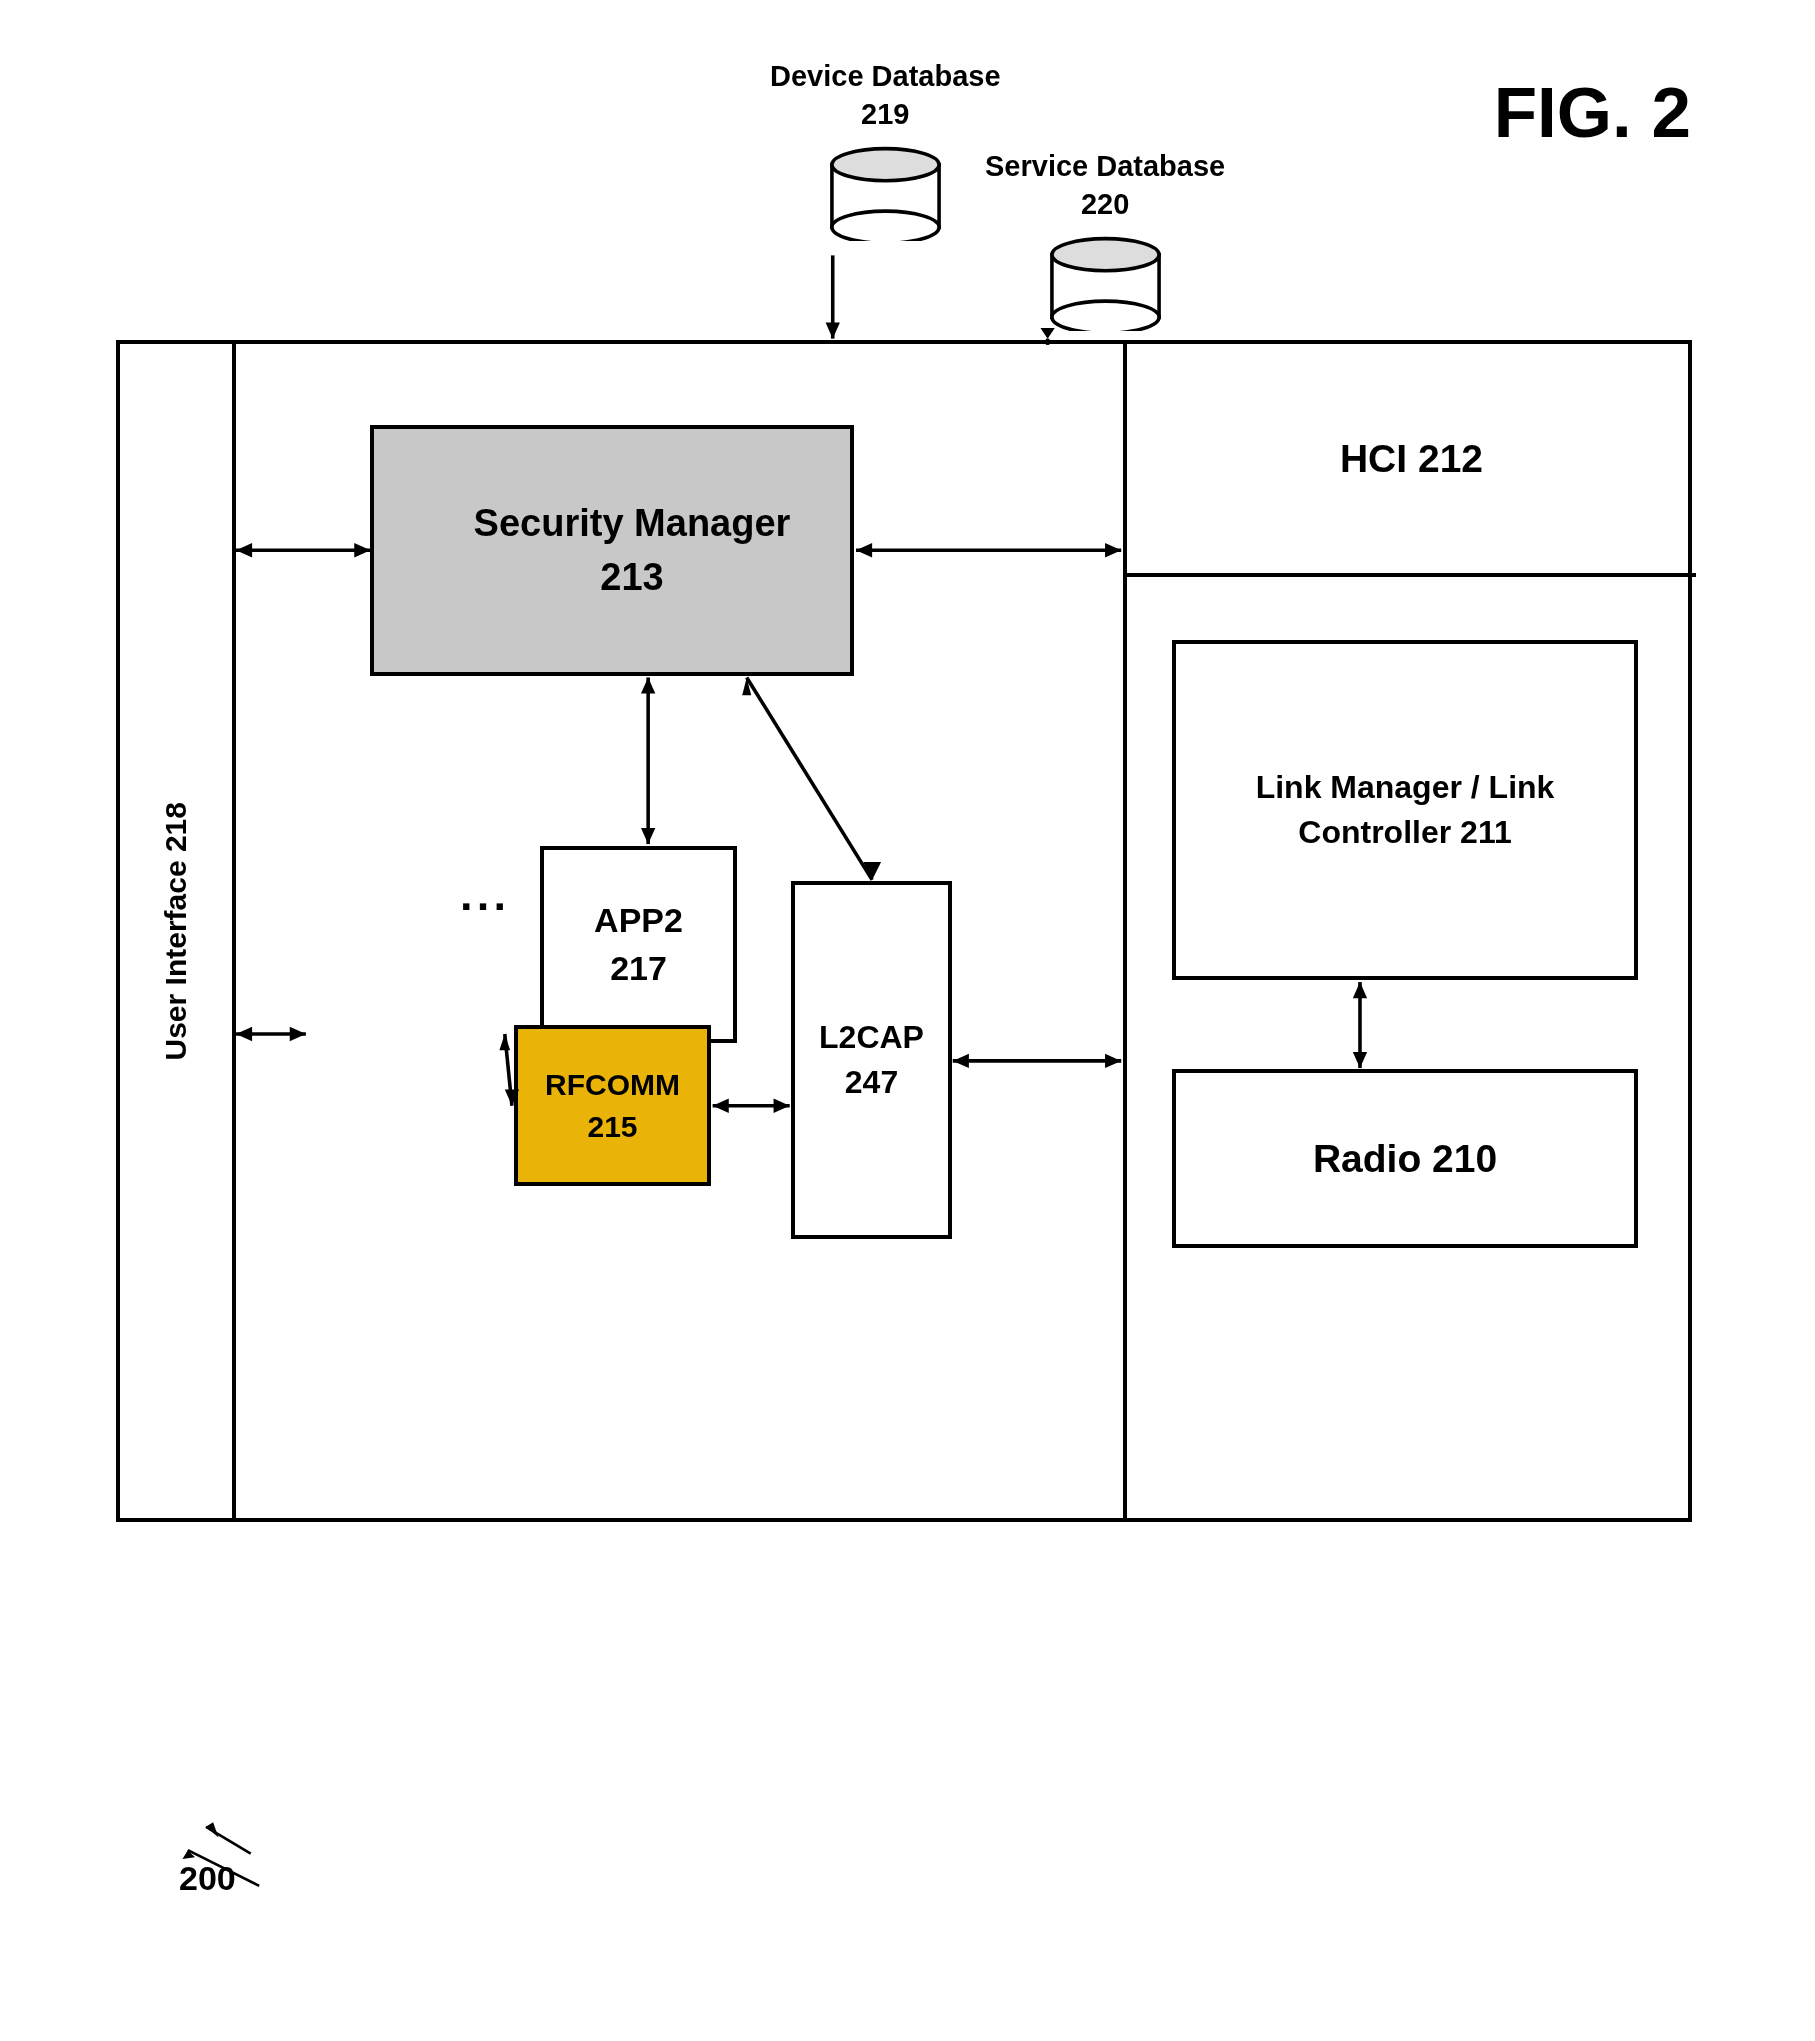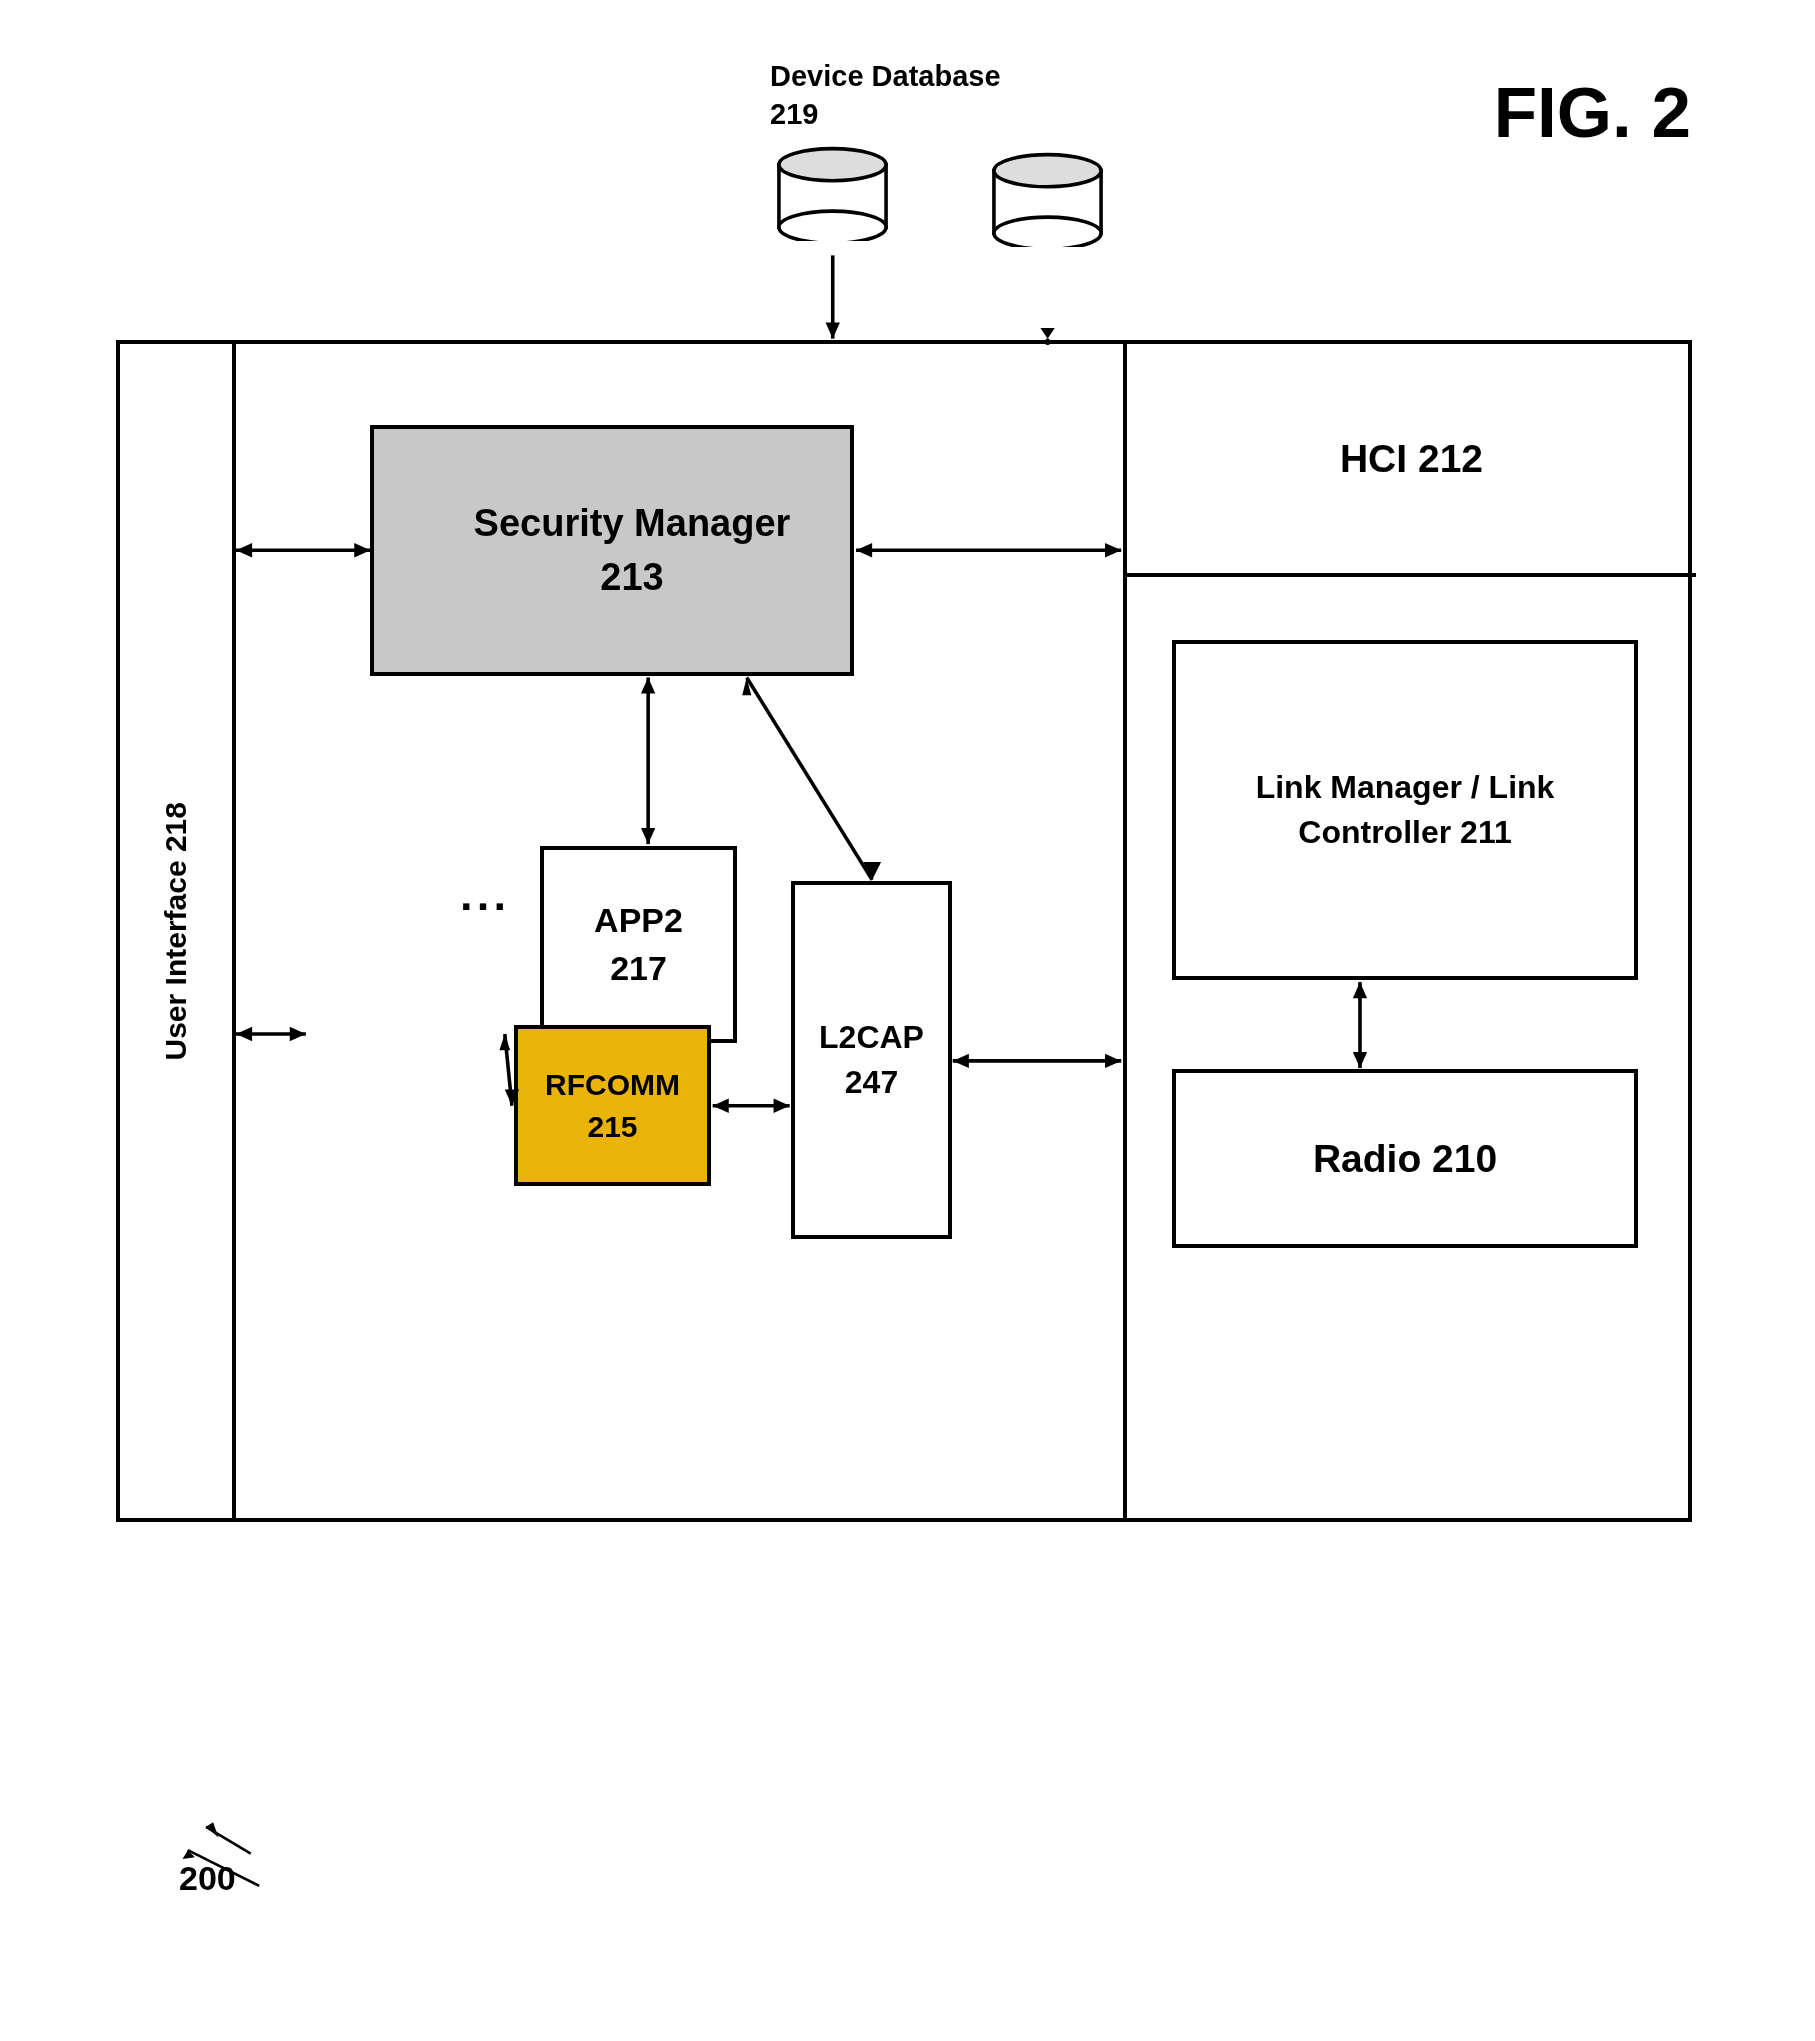--- a/index.html
+++ b/index.html
@@ -30,33 +30,36 @@
 </div>
 
 <div style="position:absolute; bottom:143px; left:179px; font-size:34px; font-weight:bold; font-family:Arial;">
   <svg width="107" height="54" style="position:absolute; top:-18px; left:-9px;" viewBox="0 0 120 60">
     <line x1="100" y1="50" x2="20" y2="10" stroke="#000" stroke-width="3"></line>
     <polygon points="20,10 28,18 14,20" fill="#000"></polygon>
   </svg>
   <span>200</span>
 </div>
 
-<div style="position:absolute; top:58px; left:770px; ">
+<div style="position:absolute; top:58px; left:770px; text-align:center;">
   <div style="font-size:29px; font-weight:bold; line-height:1.3; margin-bottom:9px;">
     Device Database<br>219
   </div>
   
   <svg width="125" height="99" viewBox="0 0 140 110">
     <rect x="10" y="25" width="120" height="70" fill="white" stroke="black" stroke-width="4"></rect>
     <ellipse cx="70" cy="25" rx="60" ry="18" fill="#ddd" stroke="black" stroke-width="4"></ellipse>
     <ellipse cx="70" cy="95" rx="60" ry="18" fill="white" stroke="black" stroke-width="4"></ellipse>
   </svg>
 </div>
 
 <div style="position:absolute; top:148px; left:985px; text-align:center;">
+  <div style="font-size:29px; font-weight:bold; line-height:1.3; margin-bottom:9px;">
+    Service Database<br>220
+  </div>
   <svg width="125" height="99" viewBox="0 0 140 110">
     <rect x="10" y="25" width="120" height="70" fill="white" stroke="black" stroke-width="4"></rect>
     <ellipse cx="70" cy="25" rx="60" ry="18" fill="#ddd" stroke="black" stroke-width="4"></ellipse>
     <ellipse cx="70" cy="95" rx="60" ry="18" fill="white" stroke="black" stroke-width="4"></ellipse>
   </svg>
 </div>
 
 <div style="position:absolute; top:340px; left:116px; width:1576px; height:1182px; border:4.5px solid #000; background:#fff;">
 
   <div style="position:absolute; top:0; left:0; width:116px; height:100%; border-right:4.5px solid #000; display:flex; align-items:center; justify-content:center;">

